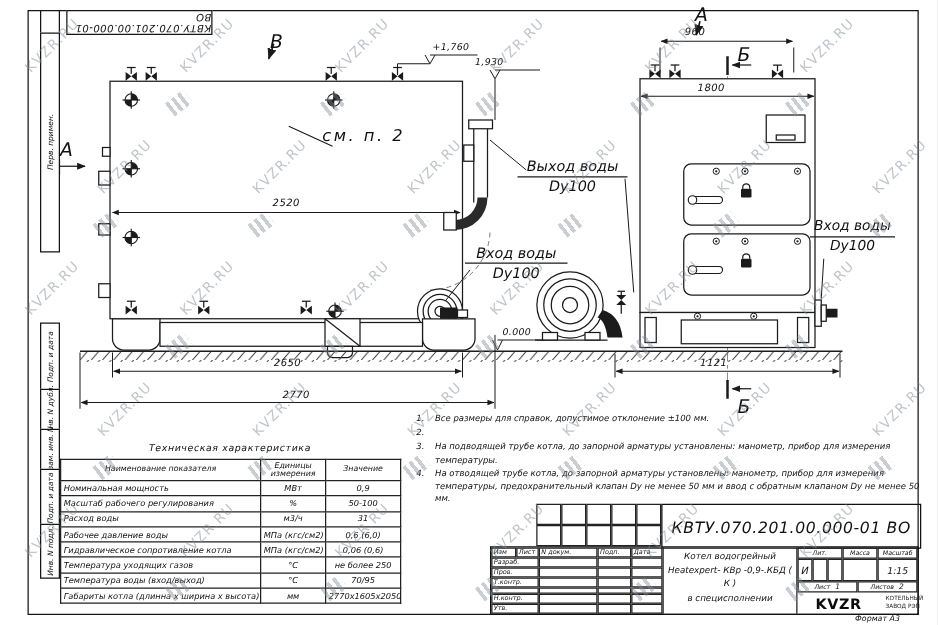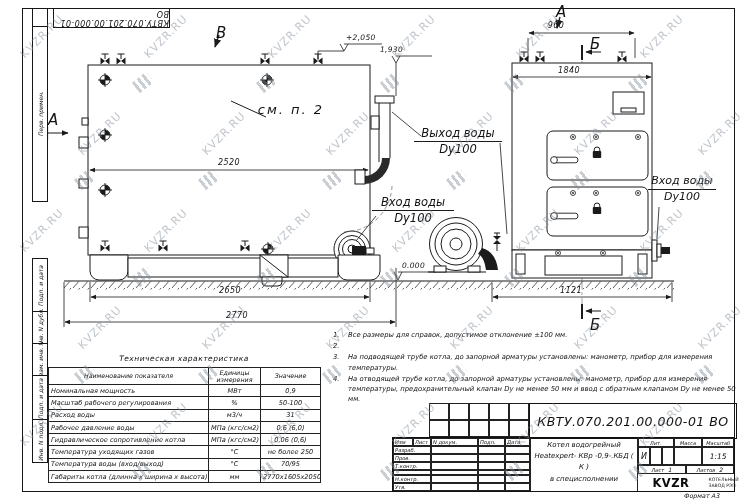--- a/index.html
+++ b/index.html
@@ -294,23 +294,23 @@
   </div>
   <div class="abs callout" style="left:648px;top:174px;width:68px;font-size:11px;">
     <div class="l1">Вход воды</div>
     <div>Dy100</div>
   </div>
 
   <div class="abs dim" style="left:199px;top:158px;width:60px;">2520</div>
   <div class="abs dim" style="left:200px;top:286px;width:60px;">2650</div>
   <div class="abs dim" style="left:207px;top:311px;width:60px;">2770</div>
   <div class="abs dim" style="left:536px;top:21px;width:40px;">960</div>
-  <div class="abs dim" style="left:548px;top:66px;width:42px;">1840</div>
+  <div class="abs dim" style="left:548px;top:66px;width:42px;">1800</div>
   <div class="abs dim" style="left:550px;top:286px;width:42px;">1121</div>
-  <div class="abs lvl" style="left:346px;top:33px;">+2,050</div>
+  <div class="abs lvl" style="left:346px;top:33px;">+1,760</div>
   <div class="abs lvl" style="left:380px;top:45px;">1,930</div>
   <div class="abs lvl" style="left:402px;top:261px;">0.000</div>
 
   <div class="abs" id="spec">
     <div class="spec-title">Техническая характеристика</div>
     <table class="spec">
       <colgroup>
           <col style="width:160px">
           <col style="width:52px">
           <col style="width:60px">

